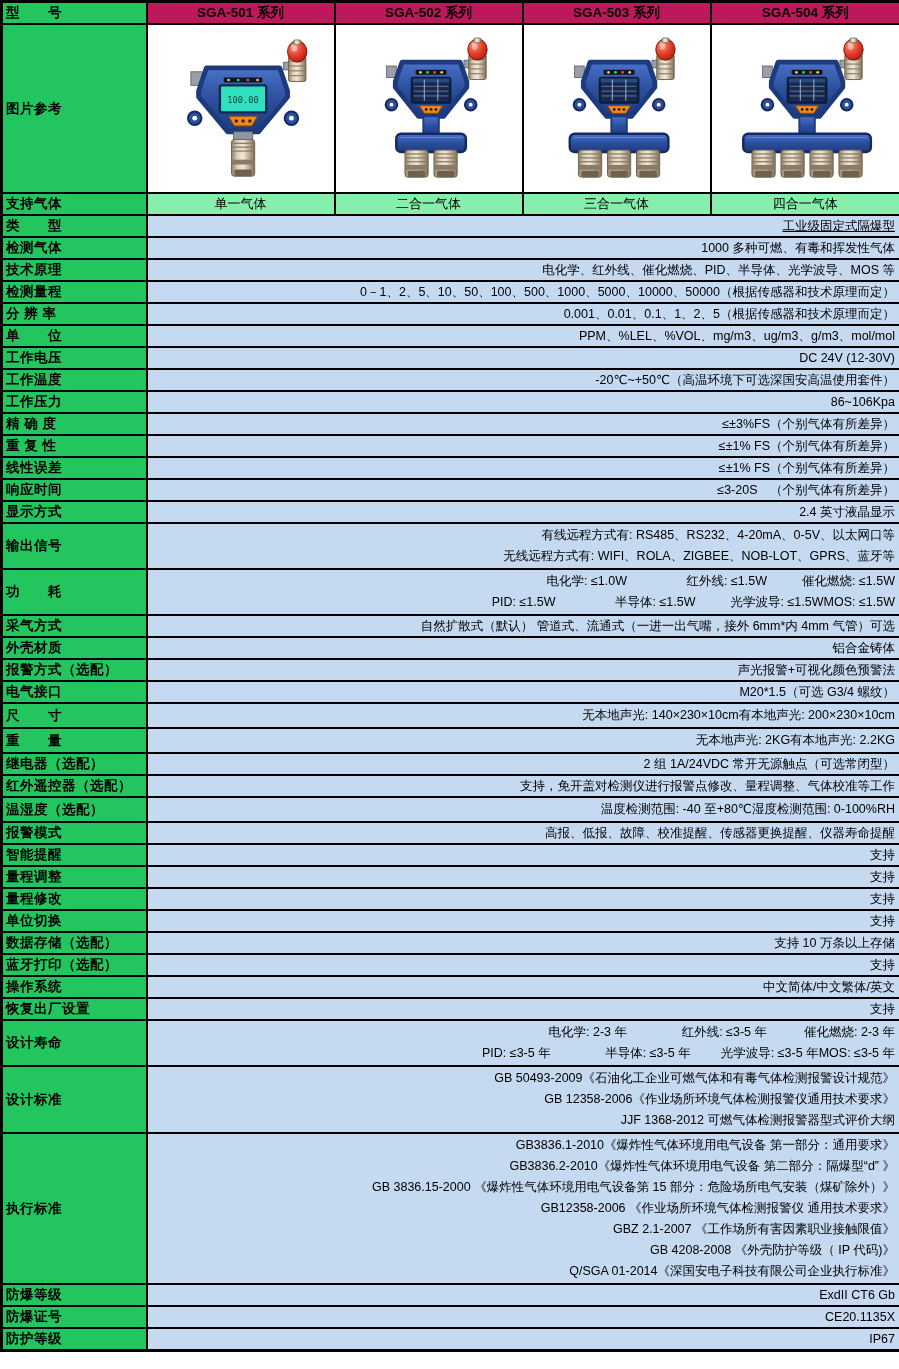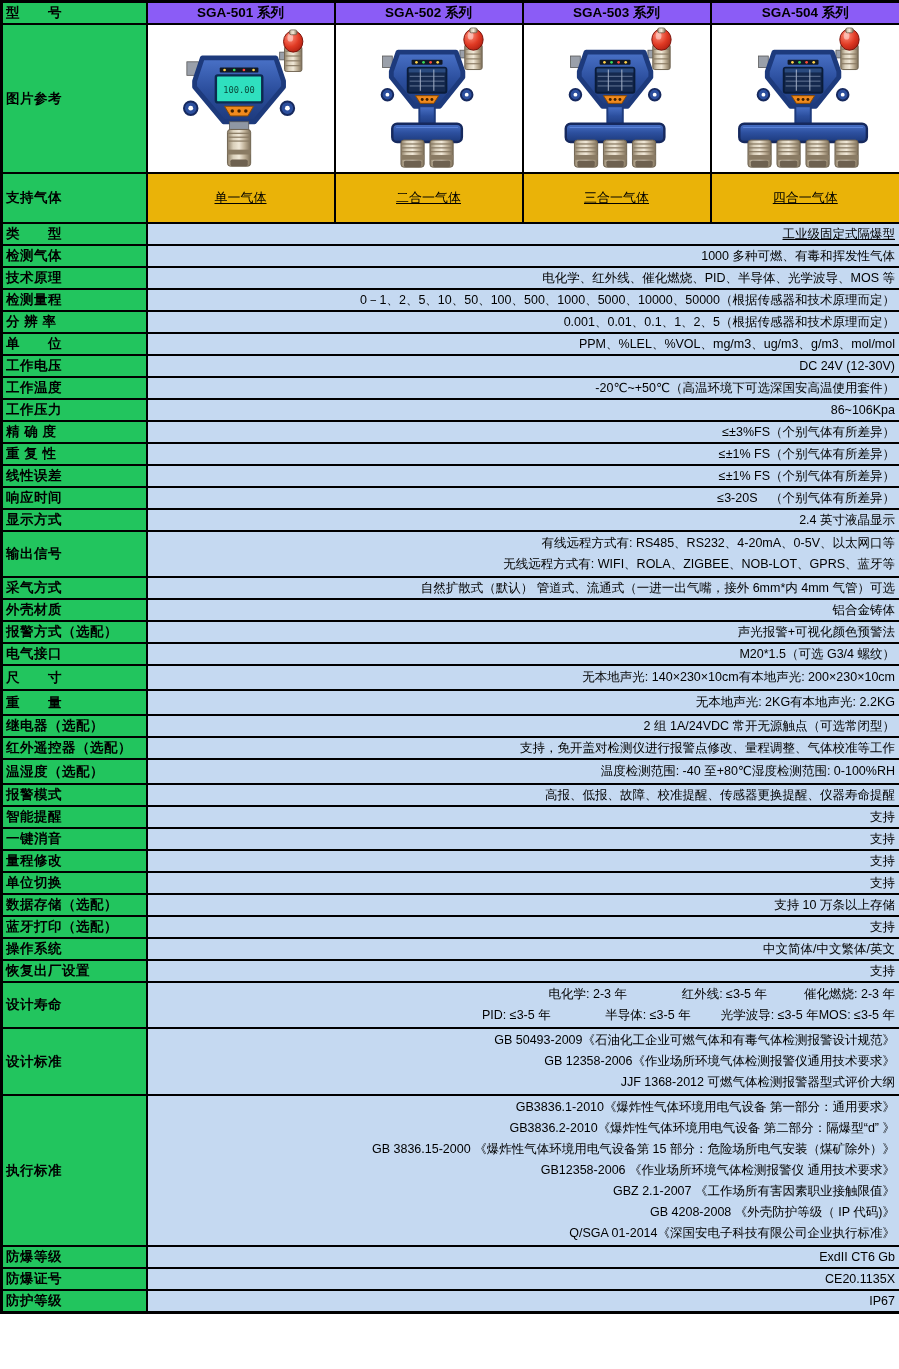--- a/index.html
+++ b/index.html
@@ -10,24 +10,24 @@
   table.spec td { border:2px solid #000; vertical-align:middle; overflow:hidden; }
   .label-cell {
     background:#22c55e; font-weight:bold; text-align:left;
     font-size:13.5px; padding:1px 3px; letter-spacing:0.5px;
   }
   .value-cell {
     background:#c5d9f1; text-align:right; font-size:12.5px;
     padding:1px 4px 1px 10px; line-height:17px;
   }
   .header-row td { height:19px; }
-  .model-cell { background:#8b5cf6; font-weight:bold; text-align:center; font-size:13.5px; }
-  .image-cell { background:#ffffff; height:147px; text-align:center; vertical-align:middle; padding:0; }
+  .model-cell { background:#be185d; font-weight:bold; text-align:center; font-size:13.5px; }
+  .image-cell { background:#ffffff; height:147px; text-align:center; vertical-align:middle; padding:10px; }
   .gas-row td { height:19px; }
-  .gas-cell { background:#eab308; text-align:center; font-size:13px; padding:15px 4px;text-decoration:underline; }
+  .gas-cell { background:#86efac; text-align:center; font-size:13px; padding:1px 4px; }
   .spec-row td.value-cell { height:21px; }
   .spec-row.tall td.value-cell { height:17px; }
   .spec-row td.label-cell { height:21px; }
   .value-cell .line { line-height:21px; white-space:nowrap; }
   .value-cell.u { text-decoration:underline; }
   .seg { display:inline-block; white-space:nowrap; }
   .tabs4 .seg:nth-child(1) { min-width:112px; }
   .tabs4 .seg:nth-child(2) { min-width:140px; }
   .tabs4 .seg:nth-child(3) { min-width:128px; }
   .tabs2 .seg:nth-child(1) { min-width:178px; }
@@ -350,20 +350,27 @@
           <td colspan="4" class="value-cell">2.4 英寸液晶显示</td>
         </tr>
         <tr class="spec-row">
           <td class="label-cell">输出信号</td>
           <td colspan="4" class="value-cell">
             <div class="line">有线远程方式有: RS485、RS232、4-20mA、0-5V、以太网口等</div>
             <div class="line">无线远程方式有: WIFI、ROLA、ZIGBEE、NOB-LOT、GPRS、蓝牙等</div>
           </td>
         </tr>
         <tr class="spec-row">
+          <td class="label-cell">功　　耗</td>
+          <td colspan="4" class="value-cell tabs4">
+            <div class="line"><span class="seg">电化学: ≤1.0W</span><span class="seg">红外线: ≤1.5W</span><span class="seg">催化燃烧: ≤1.5W</span></div>
+            <div class="line"><span class="seg">PID: ≤1.5W</span><span class="seg">半导体: ≤1.5W</span><span class="seg">光学波导: ≤1.5W</span><span class="seg">MOS: ≤1.5W</span></div>
+          </td>
+        </tr>
+        <tr class="spec-row">
           <td class="label-cell">采气方式</td>
           <td colspan="4" class="value-cell">自然扩散式（默认） 管道式、流通式（一进一出气嘴，接外 6mm*内 4mm 气管）可选</td>
         </tr>
         <tr class="spec-row">
           <td class="label-cell">外壳材质</td>
           <td colspan="4" class="value-cell">铝合金铸体</td>
         </tr>
         <tr class="spec-row">
           <td class="label-cell">报警方式（选配）</td>
           <td colspan="4" class="value-cell">声光报警+可视化颜色预警法</td>
@@ -400,21 +407,21 @@
         </tr>
         <tr class="spec-row">
           <td class="label-cell">报警模式</td>
           <td colspan="4" class="value-cell">高报、低报、故障、校准提醒、传感器更换提醒、仪器寿命提醒</td>
         </tr>
         <tr class="spec-row">
           <td class="label-cell">智能提醒</td>
           <td colspan="4" class="value-cell">支持</td>
         </tr>
         <tr class="spec-row">
-          <td class="label-cell">一键消音</td>
+          <td class="label-cell">量程调整</td>
           <td colspan="4" class="value-cell">支持</td>
         </tr>
         <tr class="spec-row">
           <td class="label-cell">量程修改</td>
           <td colspan="4" class="value-cell">支持</td>
         </tr>
         <tr class="spec-row">
           <td class="label-cell">单位切换</td>
           <td colspan="4" class="value-cell">支持</td>
         </tr>

